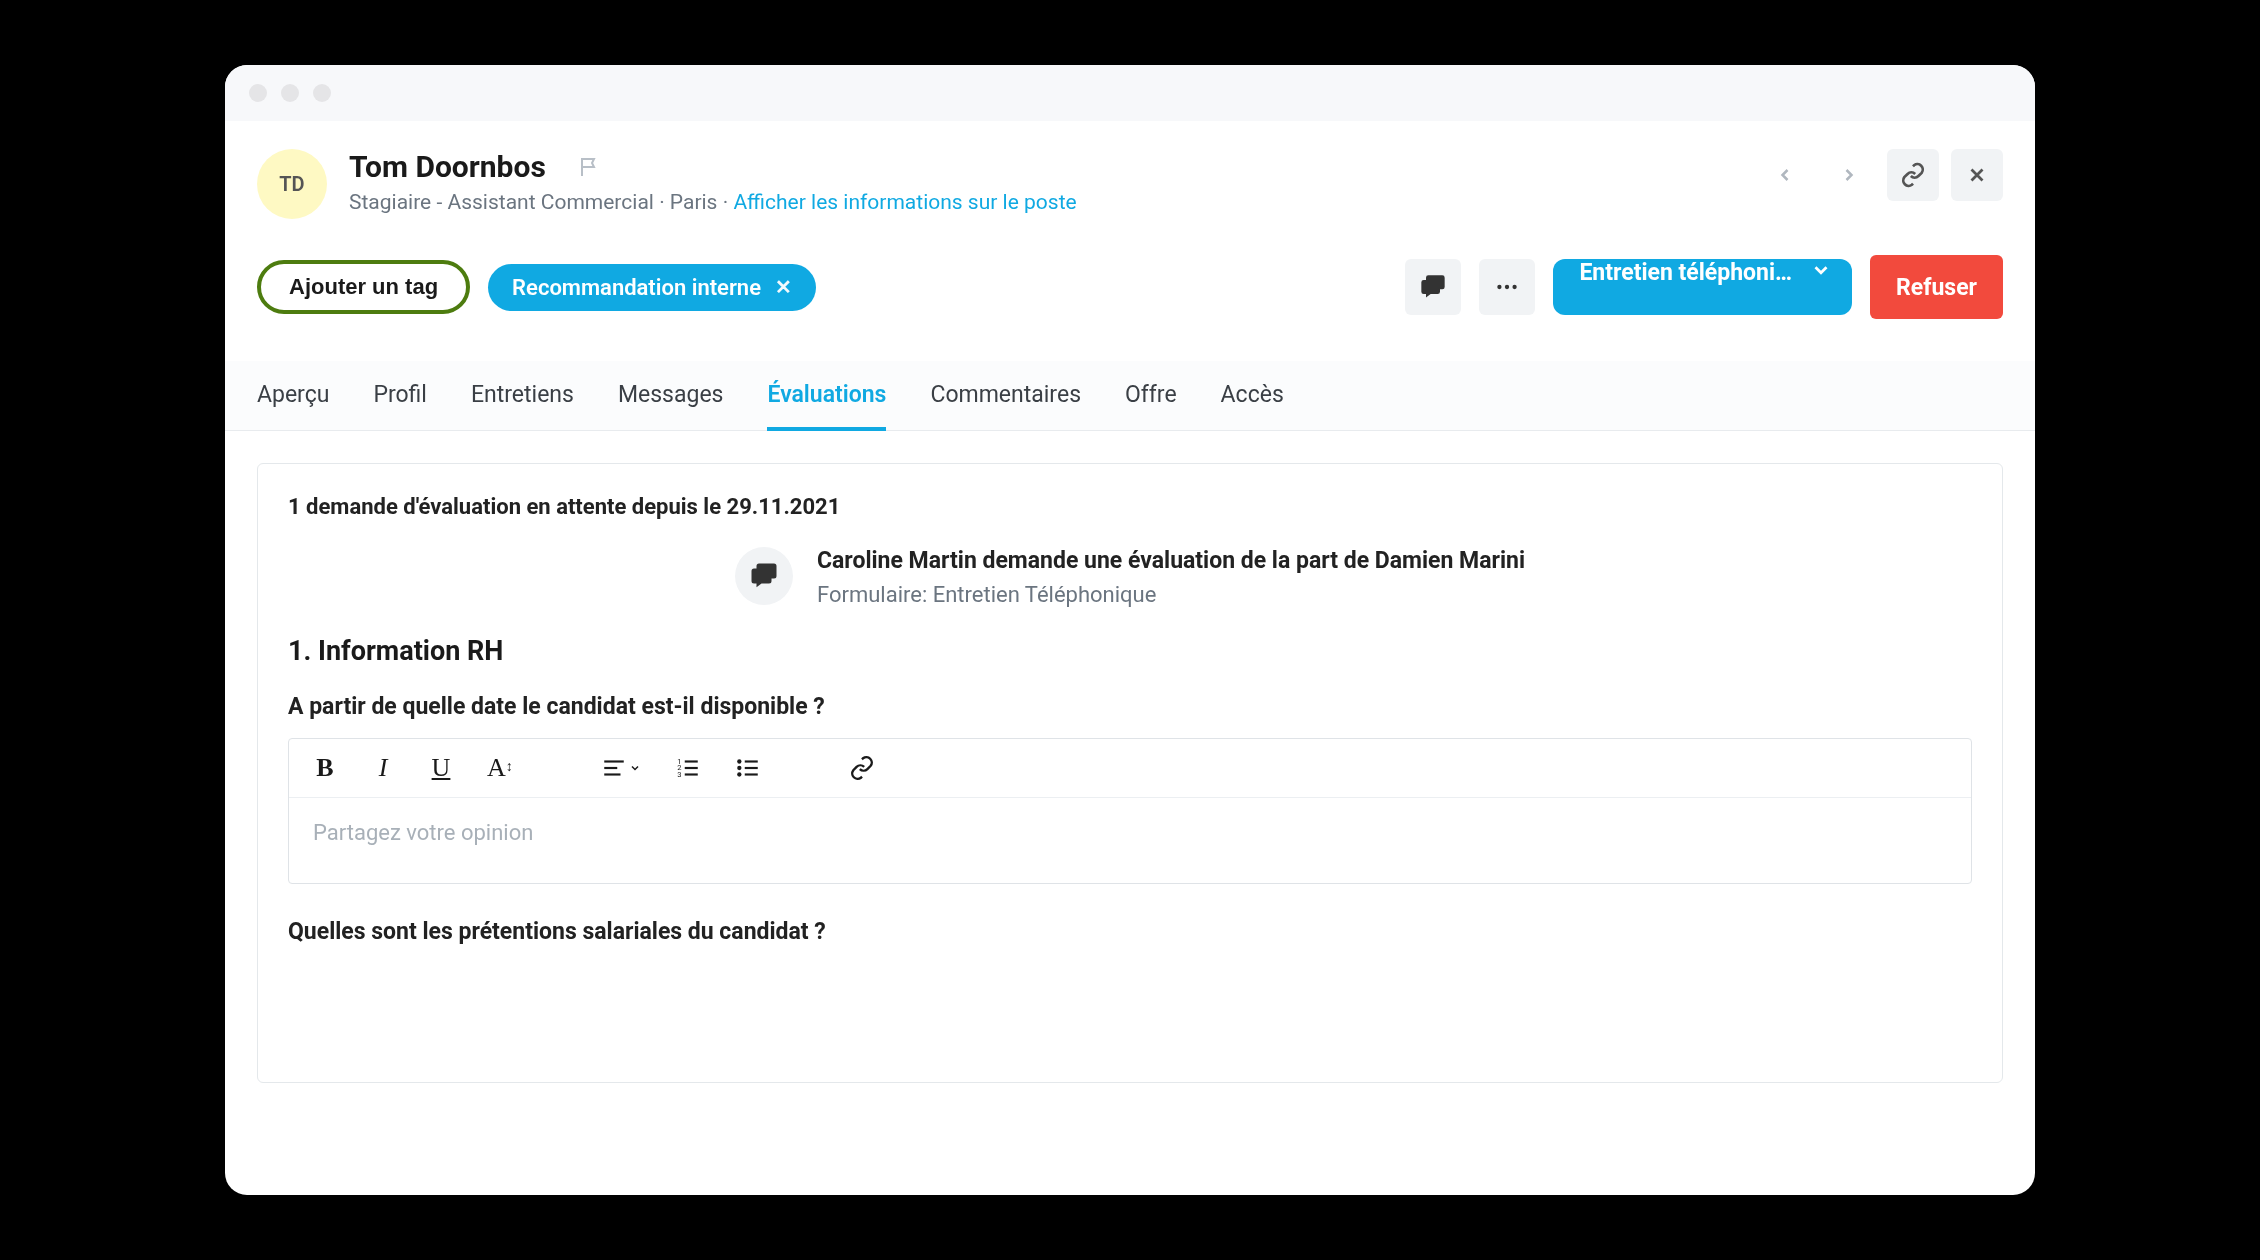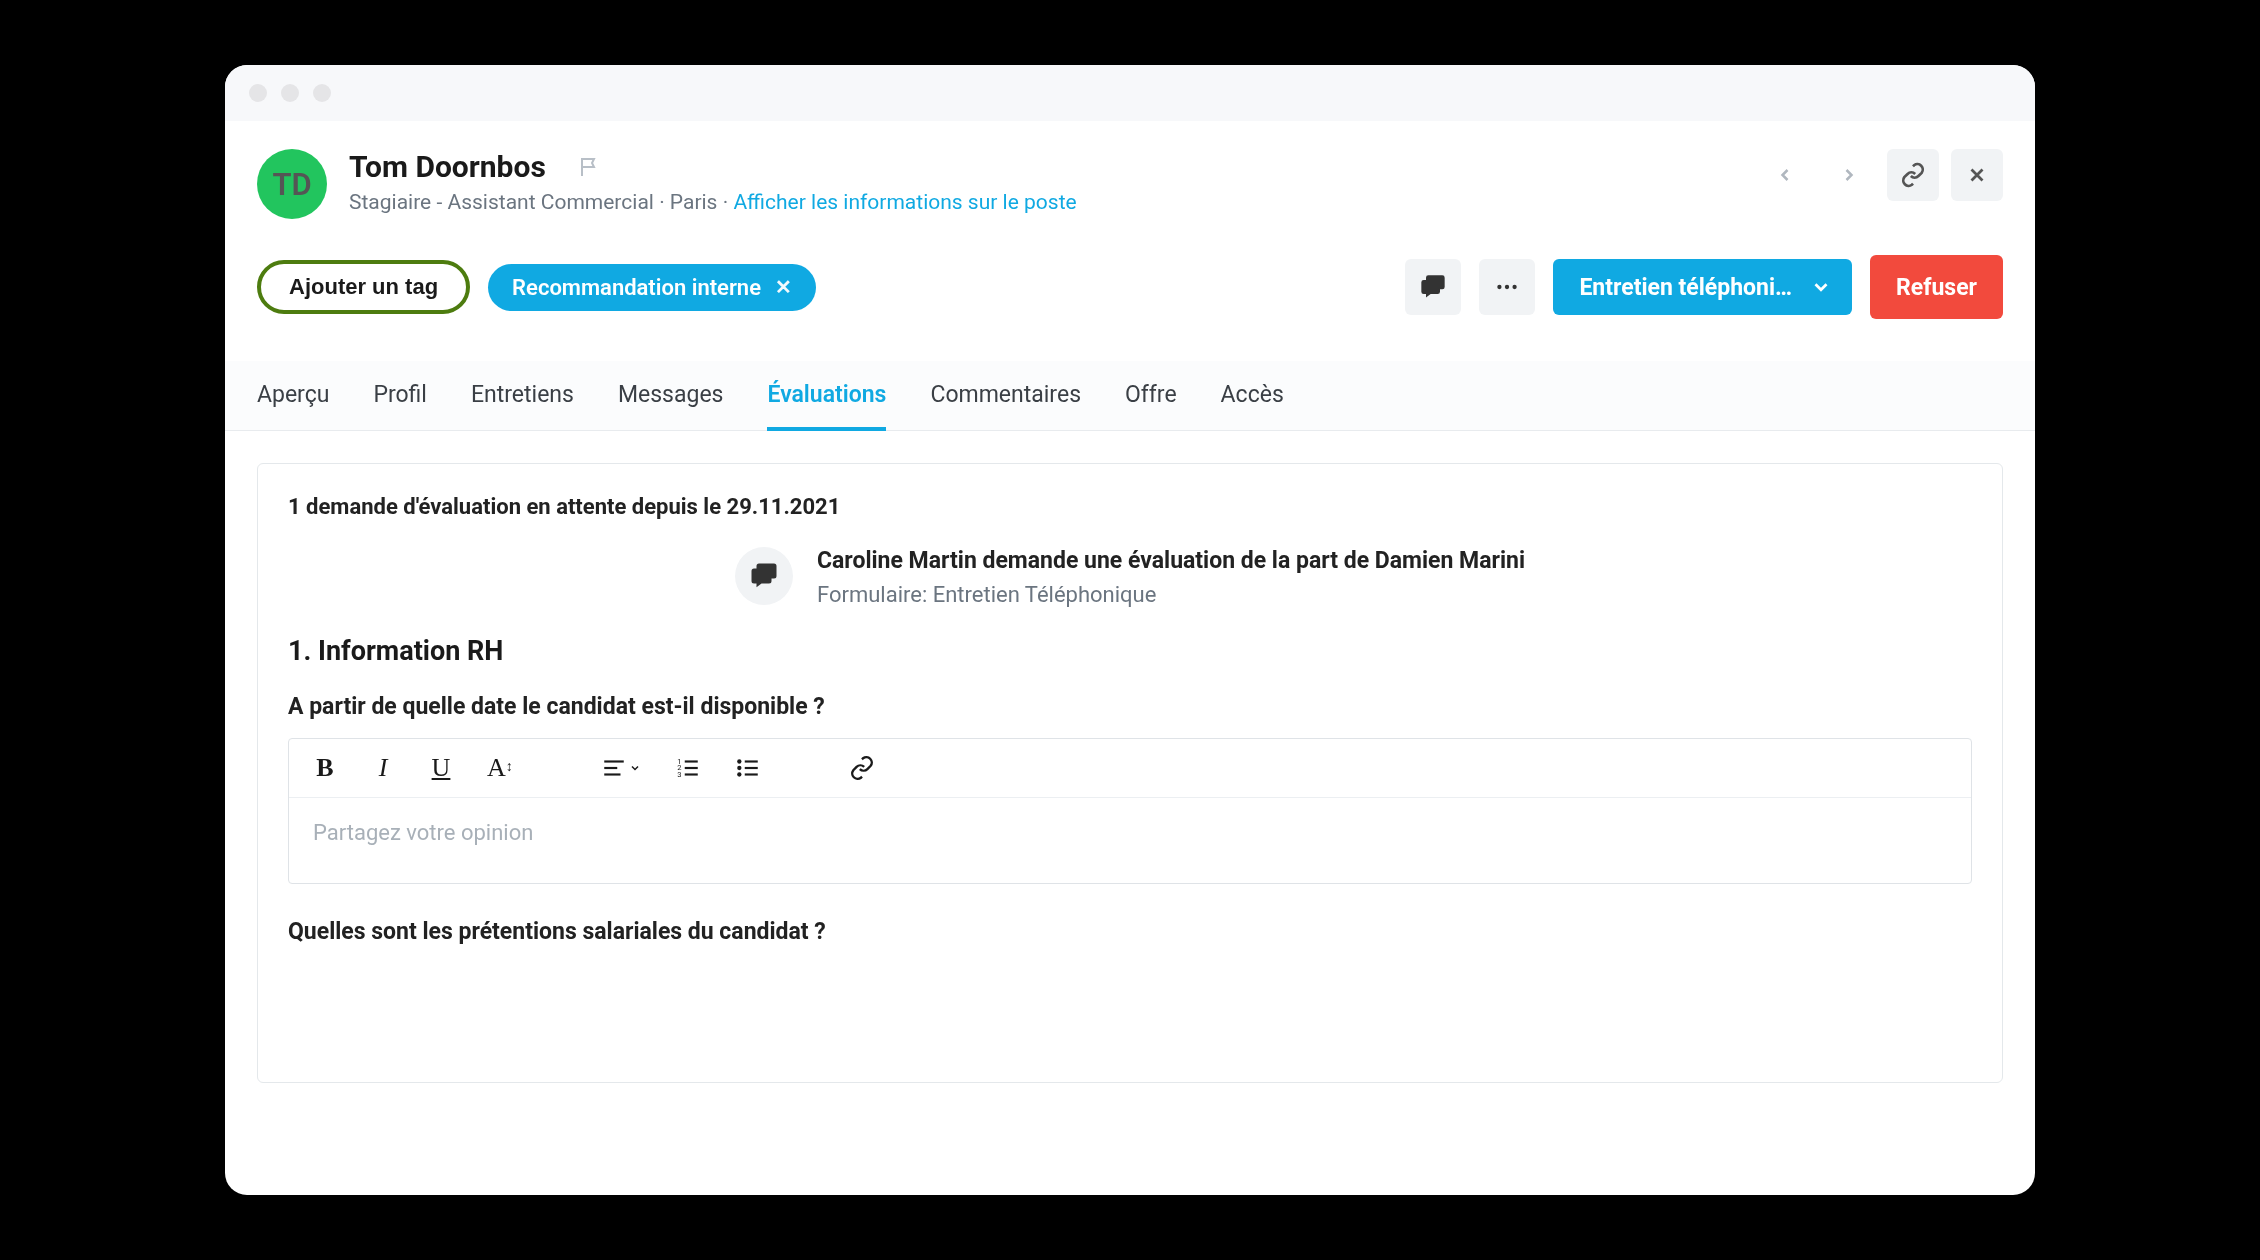--- a/index.html
+++ b/index.html
@@ -39,23 +39,23 @@
     padding: 28px 32px 0 32px;
     overflow: hidden;
   }
   .header-row {
     display: flex;
     align-items: flex-start;
     gap: 22px;
   }
   .avatar {
     width: 70px; height: 70px; border-radius: 50%;
-    background: #22c55e;
+    background: #fef9c3;
     display: flex; align-items: center; justify-content: center;
-    color: #555; font-weight: 600; font-size: 31px;
+    color: #555; font-weight: 600; font-size: 20px;
     flex-shrink: 0;
   }
   .header-info { flex: 1; }
   .name-row { display: flex; align-items: center; gap: 32px; }
   .candidate-name { font-size: 30px; font-weight: 700; color: #1a1a1a; }
   .flag-icon { color: #b8bfc7; }
   .subtitle { margin-top: 6px; font-size: 21px; color: #6b7580; }
   .subtitle a { color: #10a9e2; text-decoration: none; }
   .email-row { margin-top: 10px; display: flex; align-items: center; gap: 12px; color: #6b7580; font-size: 21px; }
   .header-actions {
@@ -105,25 +105,25 @@
     width: 56px; height: 56px;
     border-radius: 6px;
     background: #f1f3f5;
     display: flex; align-items: center; justify-content: center;
     color: #333;
     cursor: pointer;
   }
   .stage-btn {
     background: #10a9e2;
     color: #fff;
-    border-radius: 6px;
+    border-radius: 12px;
     height: 56px;
     padding: 0 20px 0 26px;
     display: flex;
-    align-items: center;
+    align-items: flex-start;
     gap: 18px;
     font-size: 23px;
     font-weight: 700;
     cursor: pointer;
     max-width: 320px;
   }
   .stage-btn .label { white-space: nowrap; overflow: hidden; text-overflow: ellipsis; }
   .refuse-btn {
     background: #f24a3d;
     color: #fff;

